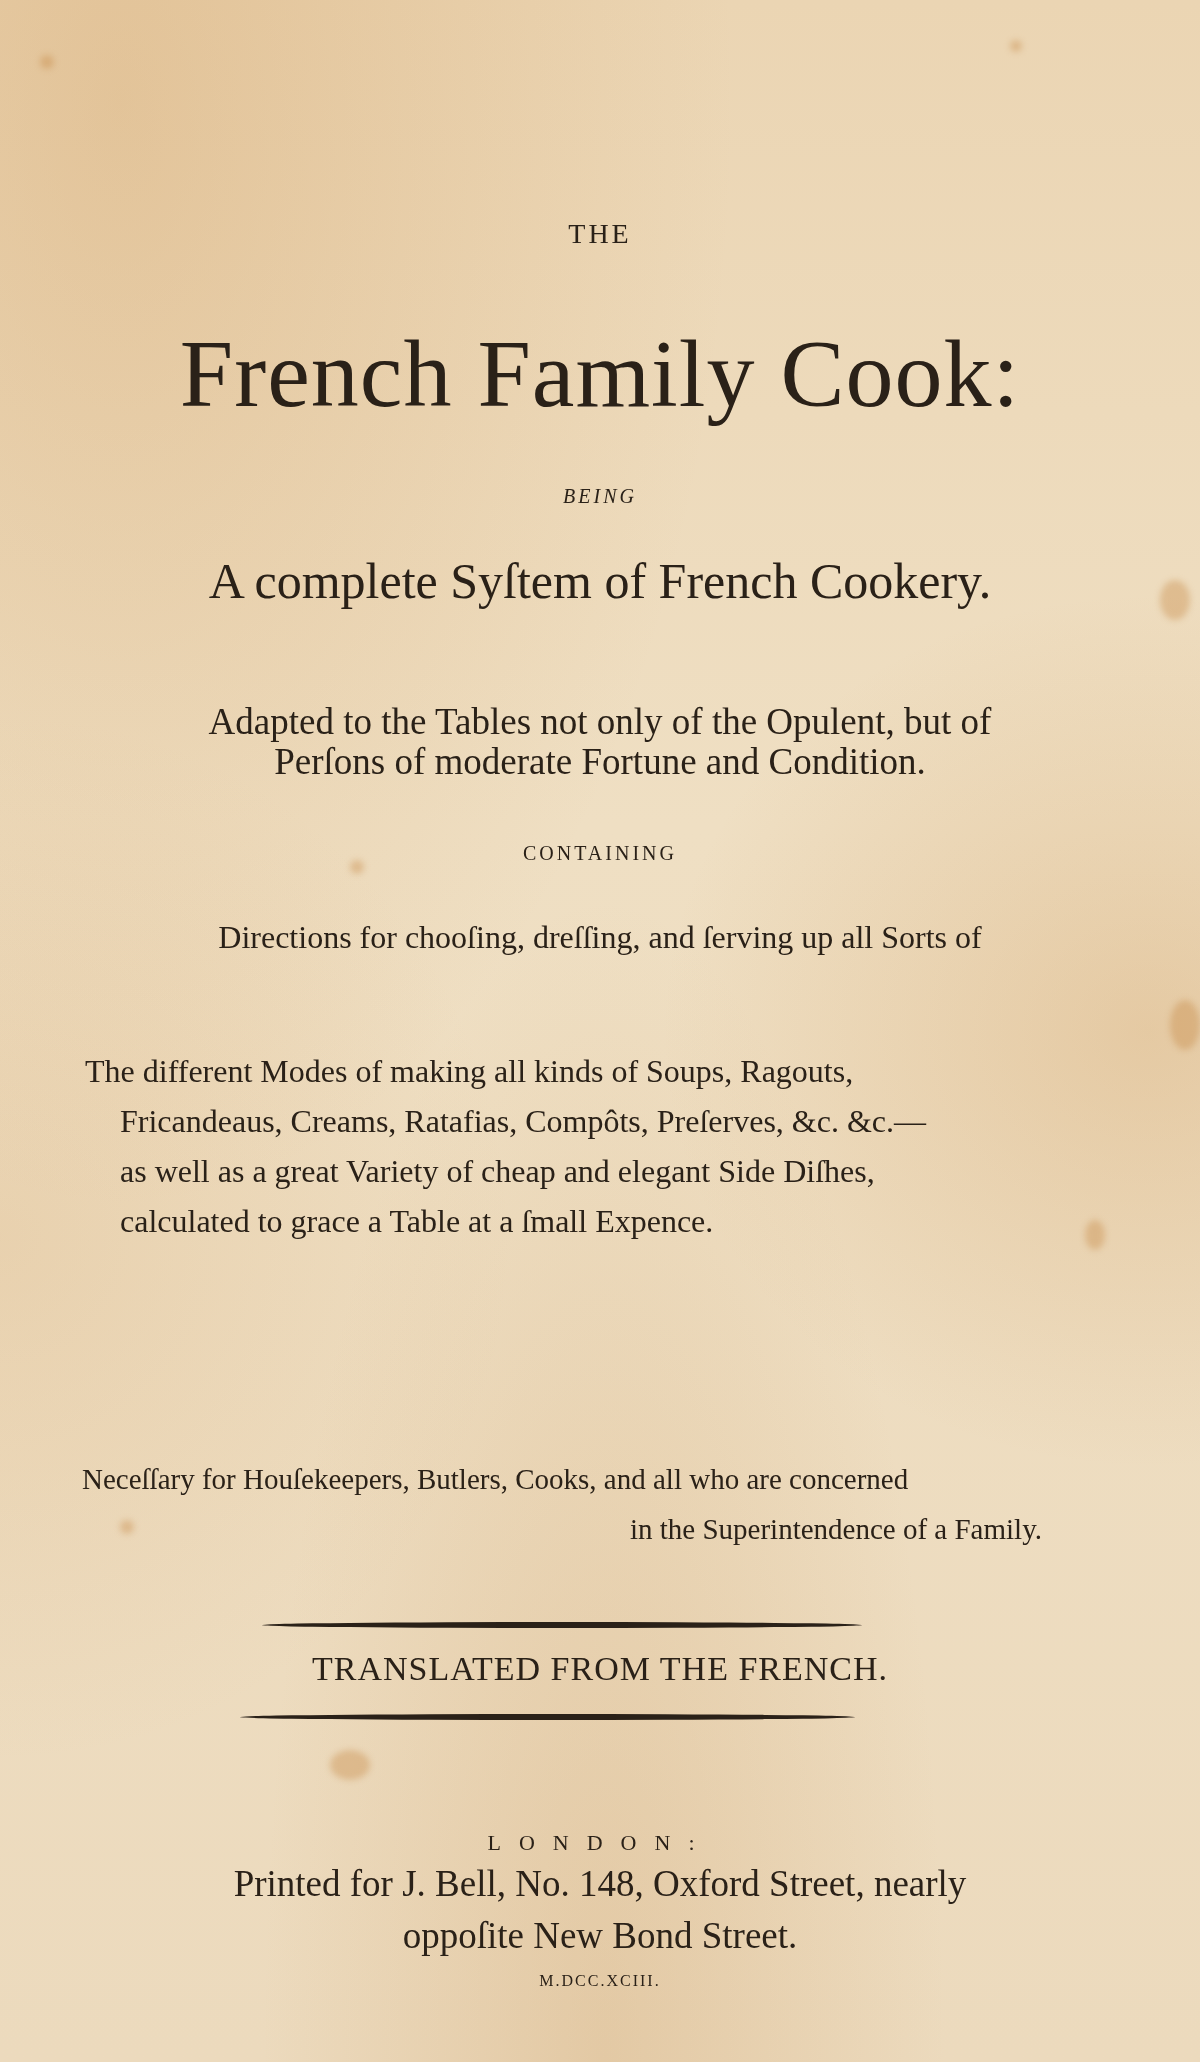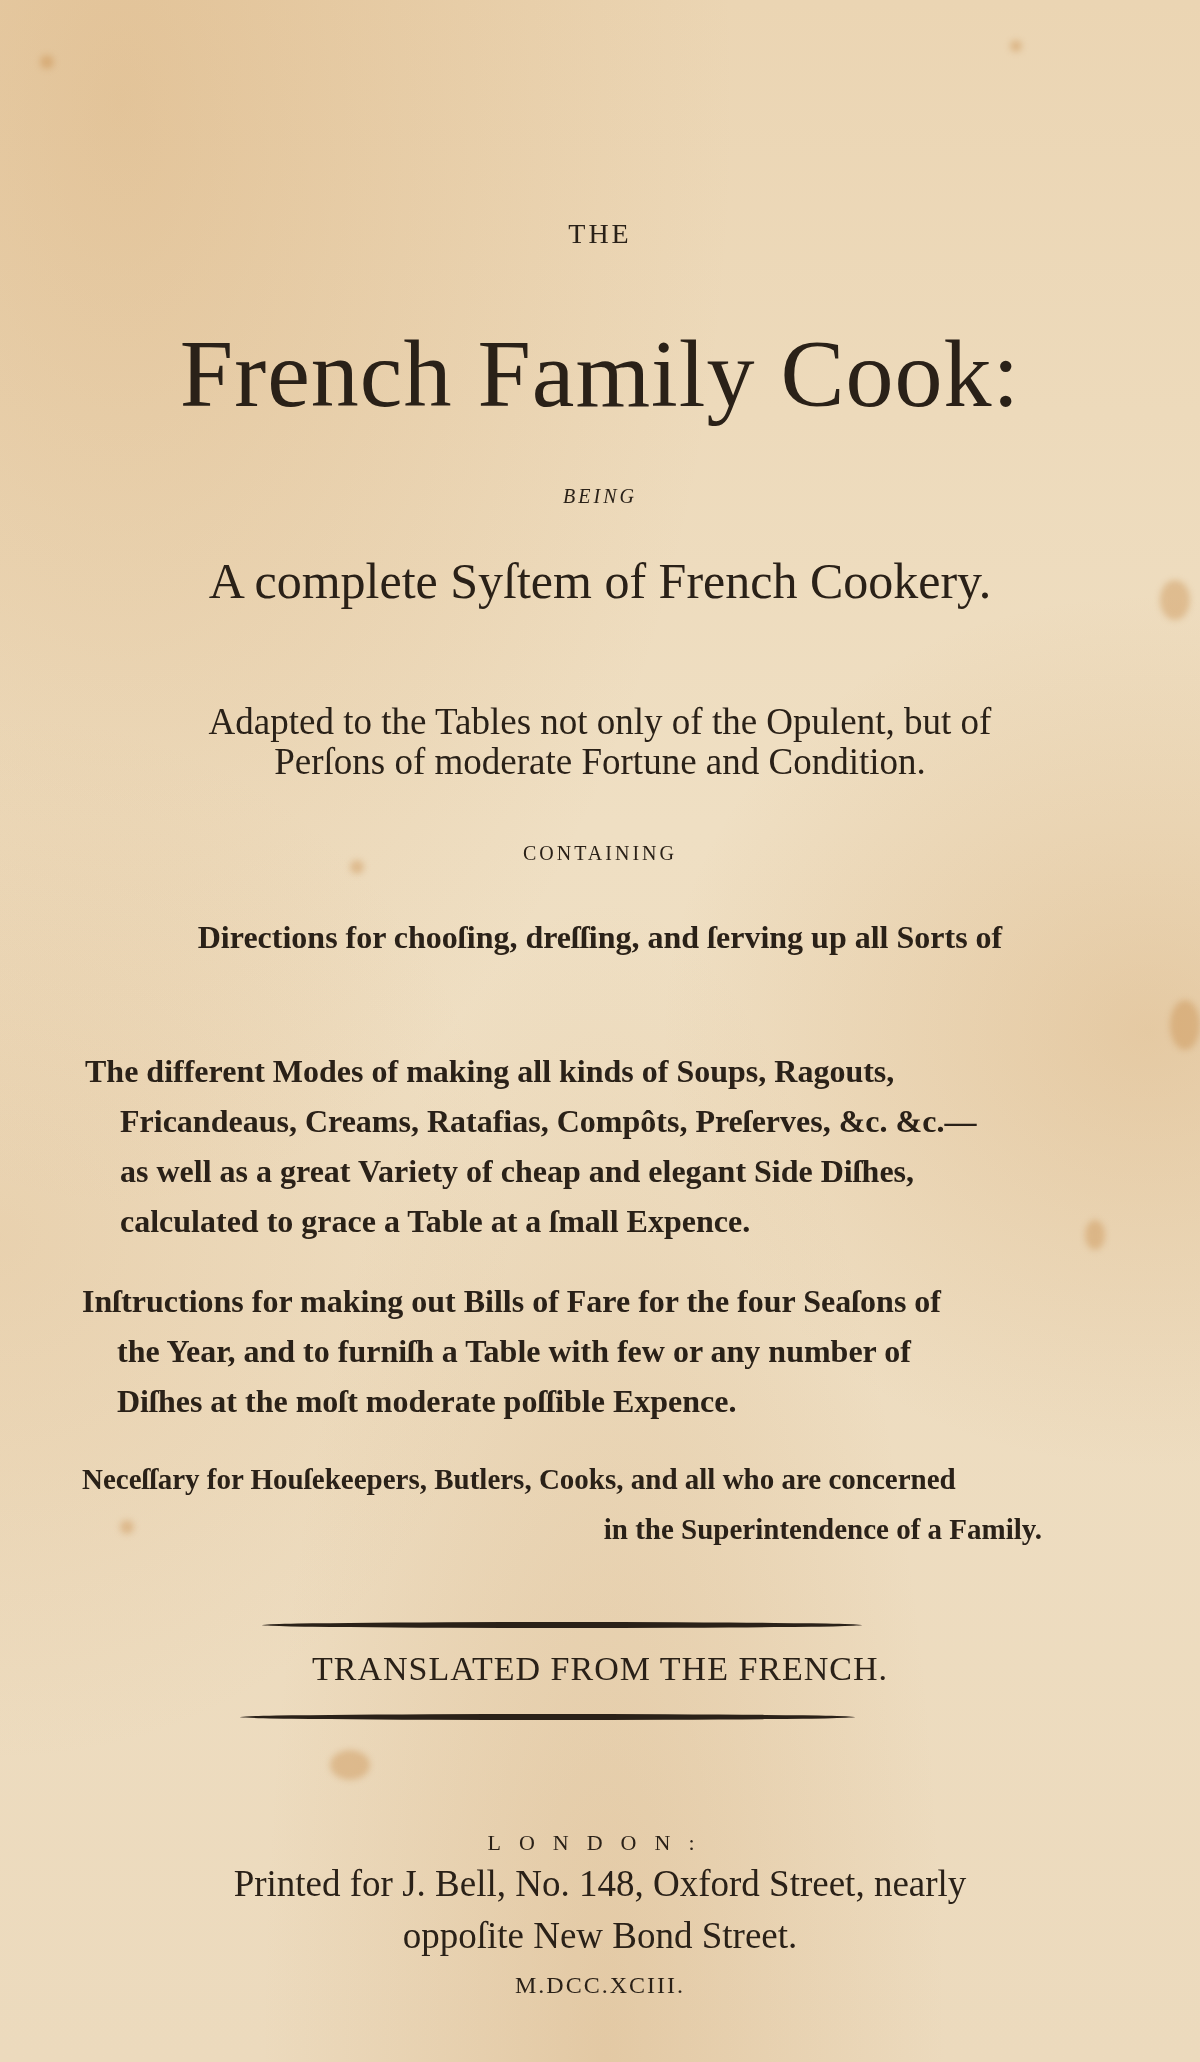--- a/index.html
+++ b/index.html
@@ -22,38 +22,38 @@
   }
   .spot { position: absolute; border-radius: 50%; background: rgba(196,128,58,0.35); filter: blur(3px); }
   .line { position: absolute; left: 0; width: 1200px; text-align: center; white-space: nowrap; }
   .the { top: 218px; font-size: 28px; letter-spacing: 3px; }
   .title { top: 318px; font-size: 96px; letter-spacing: 1px; }
   .being { top: 485px; font-size: 20px; letter-spacing: 3px; font-style: italic; }
   .subtitle { top: 552px; font-size: 50px; }
   .adapted1 { top: 686px; font-size: 37px; margin-top: 14px; }
   .adapted2 { top: 740px; font-size: 37px; }
   .containing { top: 842px; font-size: 20px; letter-spacing: 3px; }
-  .para { position: absolute; font-size: 32px; line-height: 50px; font-weight: bold; }
+  .para { position: absolute; font-size: 32px; line-height: 50px; }
   .para .l { display: block; white-space: nowrap; }
   .p1 { left: 0; width: 1200px; top: 912px; text-align: center; }
   .p2 { left: 85px; width: 1000px; top: 1046px; }
   .p2 .l.indent, .p3 .l.indent { padding-left: 35px; }
   .p3 { left: 82px; width: 1000px; top: 1276px; }
   .p4 { left: 82px; width: 1000px; top: 1454px; font-size: 29px; line-height: 50px; }
   .p4 .l.center { text-align: right; padding-right: 40px; }
   .rule {
     position: absolute; height: 5px; background: #2a2118; border-radius: 50%;
   }
   .rule1 { left: 262px; width: 600px; top: 1622px; height: 6px; }
   .rule2 { left: 240px; width: 615px; top: 1714px; height: 6px; }
   .translated { top: 1650px; font-size: 34px; letter-spacing: 1px; }
   .london { top: 1822px; font-size: 22px; letter-spacing: 18px; margin-top: 8px; }
   .printed { top: 1862px; font-size: 37px; }
   .opposite { top: 1914px; font-size: 37px; }
-  .date { top: 1972px; font-size: 24px; letter-spacing: 2px; }
+  .date { top: 1972px; font-size: 16px; letter-spacing: 2px; }
 </style>
 </head>
 <body>
 
 <div class="page">
   <div class="spot" style="left:40px;top:55px;width:14px;height:14px;"></div>
   <div class="spot" style="left:1010px;top:40px;width:12px;height:12px;"></div>
   <div class="spot" style="left:1160px;top:580px;width:30px;height:40px;"></div>
   <div class="spot" style="left:1170px;top:1000px;width:30px;height:50px;"></div>
   <div class="spot" style="left:1085px;top:1220px;width:20px;height:30px;"></div>
@@ -73,25 +73,20 @@
     <span class="l">Directions for chooſing, dreſſing, and ſerving up all Sorts of</span>
   </div>
 
   <div class="para p2">
     <span class="l">The different Modes of making all kinds of Soups, Ragouts,</span>
     <span class="l indent">Fricandeaus, Creams, Ratafias, Compôts, Preſerves, &amp;c. &amp;c.—</span>
     <span class="l indent">as well as a great Variety of cheap and elegant Side Diſhes,</span>
     <span class="l indent">calculated to grace a Table at a ſmall Expence.</span>
   </div>
 
-  <div class="para p3">
-    <span class="l">Inſtructions for making out Bills of Fare for the four Seaſons of</span>
-    <span class="l indent">the Year, and to furniſh a Table with few or any number of</span>
-    <span class="l indent">Diſhes at the moſt moderate poſſible Expence.</span>
-  </div>
 
   <div class="para p4">
     <span class="l">Neceſſary for Houſekeepers, Butlers, Cooks, and all who are concerned</span>
     <span class="l center">in the Superintendence of a Family.</span>
   </div>
 
   <div class="rule rule1"></div>
   <div class="line translated">TRANSLATED FROM THE FRENCH.</div>
   <div class="rule rule2"></div>
 

